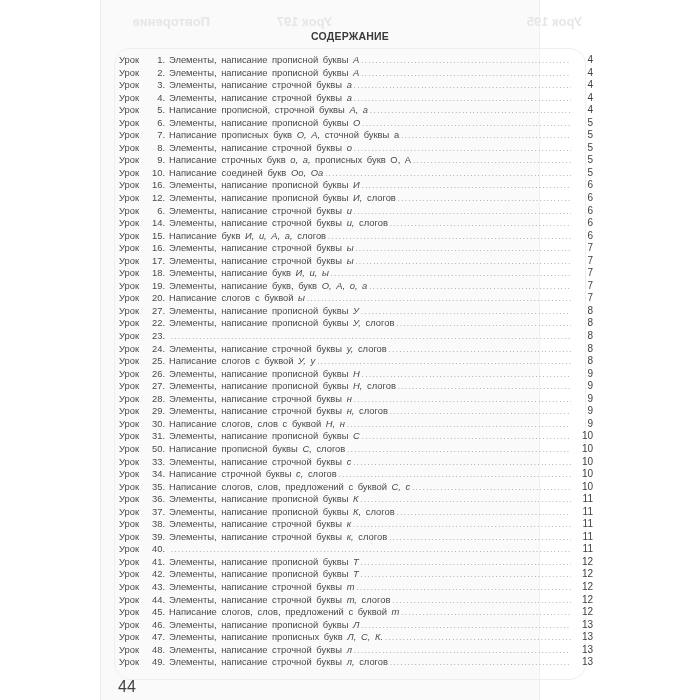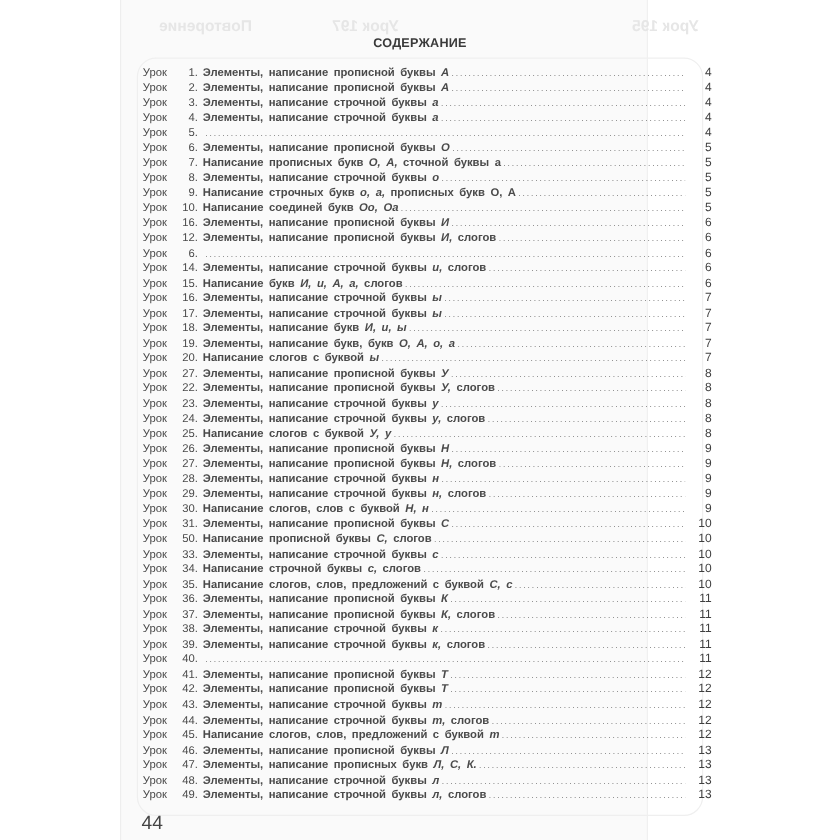--- a/index.html
+++ b/index.html
@@ -83,21 +83,20 @@
     }
     .lesson-num {
       width: 17px;
       flex: none;
       text-align: right;
       padding-right: 4px;
     }
     .lesson-title {
       flex: none;
       word-spacing: 2px;
-      font-weight: bold;
     }
     .lesson-title i {
       font-style: italic;
     }
     .leader {
       flex: 1 1 auto;
       overflow: hidden;
       color: #7a7a7a;
       letter-spacing: 1.6px;
       margin: 0 6px 0 2px;
@@ -160,20 +159,21 @@
       <li class="toc-row">
         <span class="lesson-word">Урок</span>
         <span class="lesson-num">4.</span>
         <span class="lesson-title"><span>Элементы, написание строчной буквы </span><i>а</i><span></span></span>
         <span class="leader"></span>
         <span class="page-ref">4</span>
       </li>
       <li class="toc-row">
         <span class="lesson-word">Урок</span>
         <span class="lesson-num">5.</span>
+        <span class="lesson-title"><span>Написание прописной, строчной буквы </span><i>А, а</i><span></span></span>
         <span class="leader"></span>
         <span class="page-ref">4</span>
       </li>
       <li class="toc-row">
         <span class="lesson-word">Урок</span>
         <span class="lesson-num">6.</span>
         <span class="lesson-title"><span>Элементы, написание прописной буквы </span><i>О</i><span></span></span>
         <span class="leader"></span>
         <span class="page-ref">5</span>
       </li>
@@ -215,20 +215,21 @@
       <li class="toc-row">
         <span class="lesson-word">Урок</span>
         <span class="lesson-num">12.</span>
         <span class="lesson-title"><span>Элементы, написание прописной буквы </span><i>И,</i><span> слогов</span></span>
         <span class="leader"></span>
         <span class="page-ref">6</span>
       </li>
       <li class="toc-row">
         <span class="lesson-word">Урок</span>
         <span class="lesson-num">6.</span>
+        <span class="lesson-title"><span>Элементы, написание строчной буквы </span><i>и</i><span></span></span>
         <span class="leader"></span>
         <span class="page-ref">6</span>
       </li>
       <li class="toc-row">
         <span class="lesson-word">Урок</span>
         <span class="lesson-num">14.</span>
         <span class="lesson-title"><span>Элементы, написание строчной буквы </span><i>и,</i><span> слогов</span></span>
         <span class="leader"></span>
         <span class="page-ref">6</span>
       </li>
@@ -284,21 +285,20 @@
       <li class="toc-row">
         <span class="lesson-word">Урок</span>
         <span class="lesson-num">22.</span>
         <span class="lesson-title"><span>Элементы, написание прописной буквы </span><i>У,</i><span> слогов</span></span>
         <span class="leader"></span>
         <span class="page-ref">8</span>
       </li>
       <li class="toc-row">
         <span class="lesson-word">Урок</span>
         <span class="lesson-num">23.</span>
-        <span class="lesson-title"><span>Элементы, написание строчной буквы </span><i>у</i><span></span></span>
         <span class="leader"></span>
         <span class="page-ref">8</span>
       </li>
       <li class="toc-row">
         <span class="lesson-word">Урок</span>
         <span class="lesson-num">24.</span>
         <span class="lesson-title"><span>Элементы, написание строчной буквы </span><i>у,</i><span> слогов</span></span>
         <span class="leader"></span>
         <span class="page-ref">8</span>
       </li>

